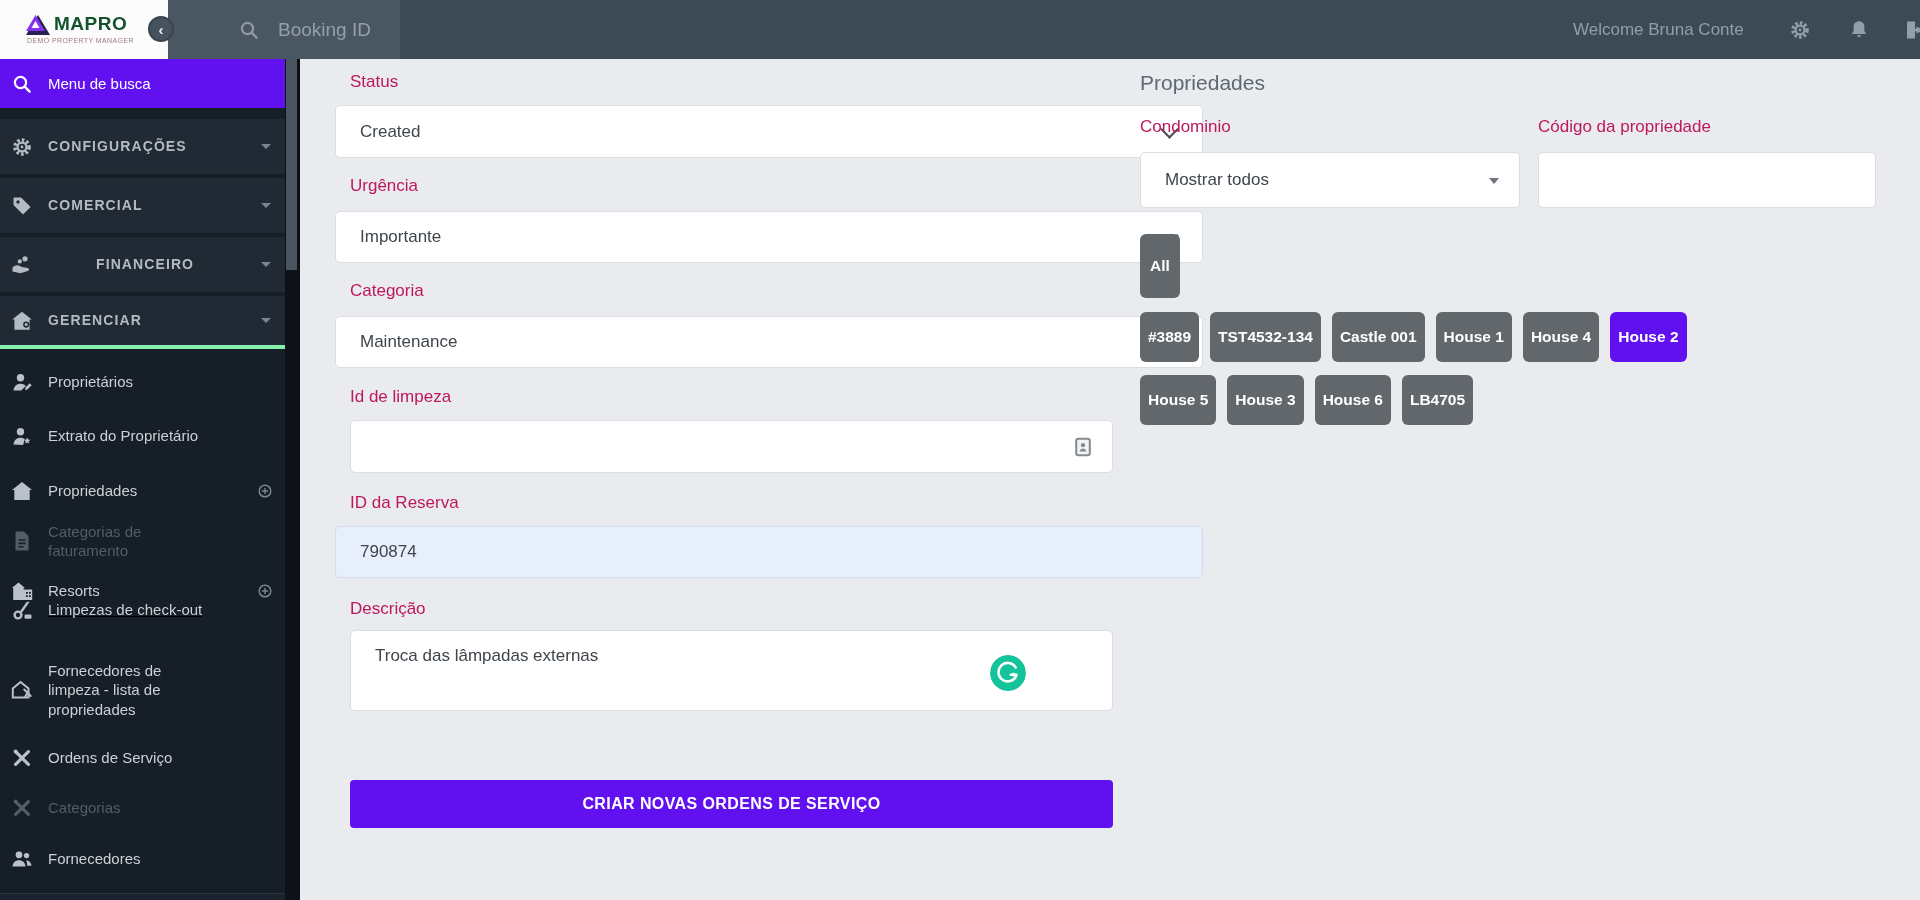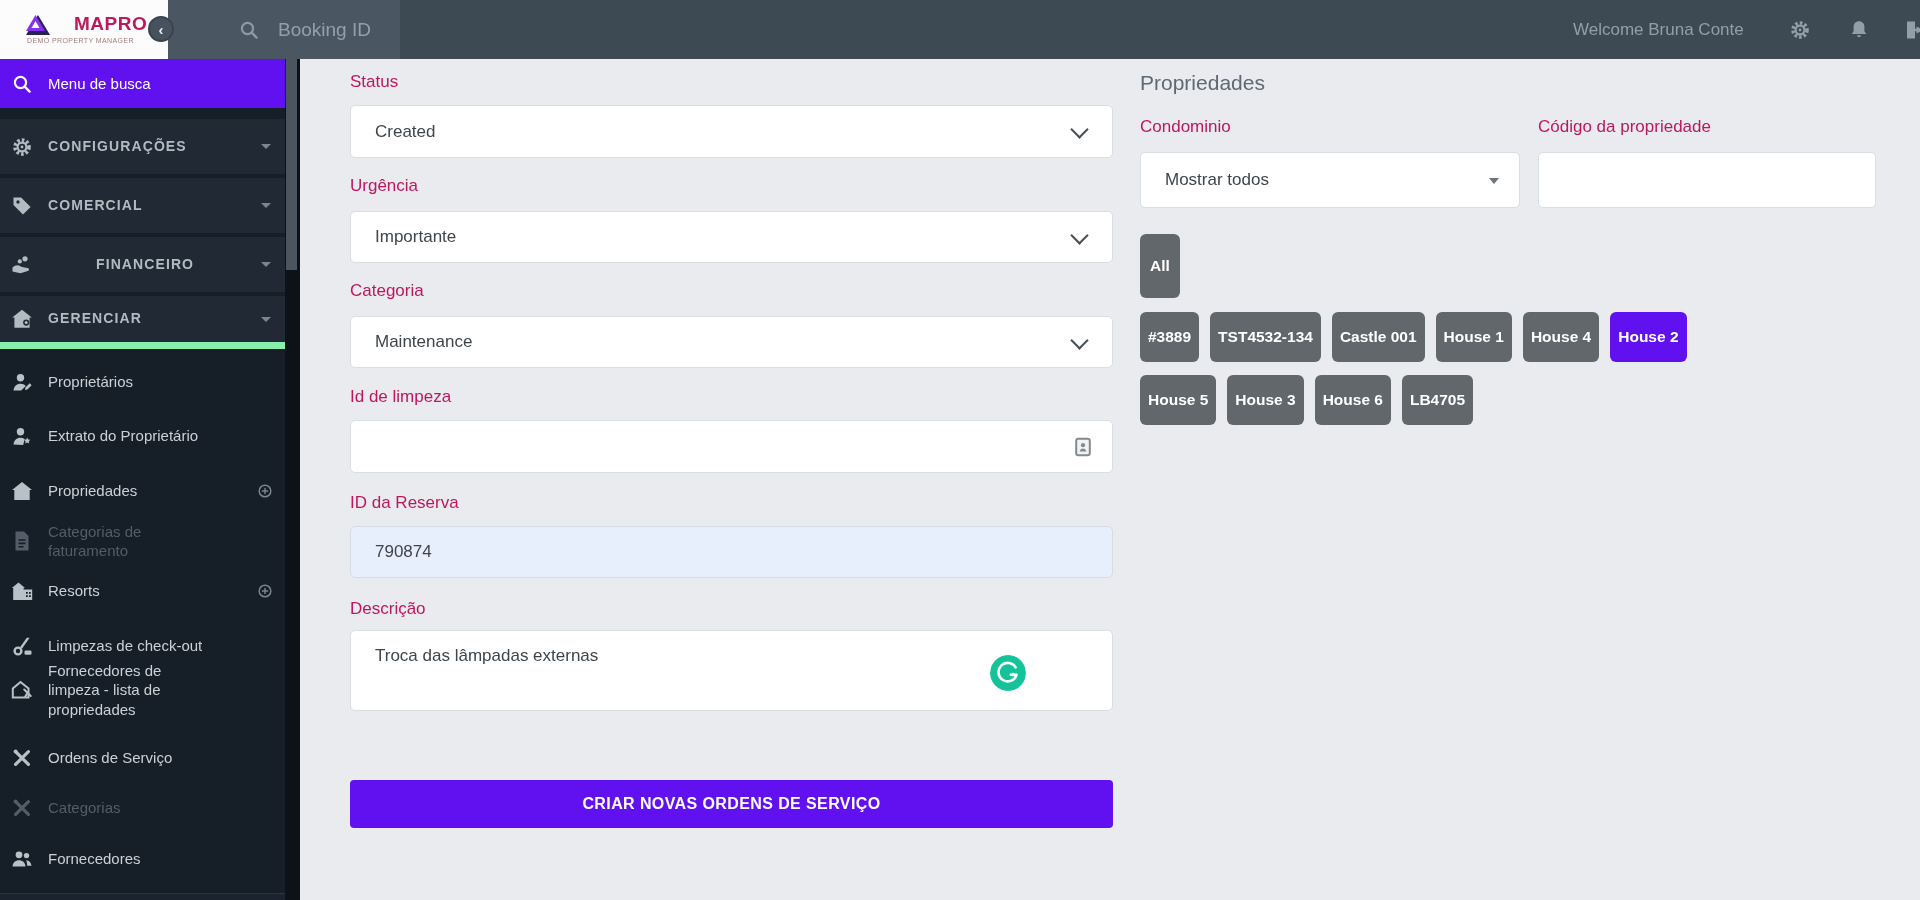--- a/index.html
+++ b/index.html
@@ -2,21 +2,21 @@
 <html><head>
 <meta charset="utf-8">
 <style>
   html,body{margin:0;padding:0;background:#e9ebef;font-family:"Liberation Sans","DejaVu Sans",sans-serif;}
   #app{position:relative;width:1920px;height:900px;overflow:hidden;background:#e9ebef;}
 
   
   .topbar{position:absolute;left:0;top:0;width:1920px;height:59px;background:#3d4a54;z-index:5;}
   .logo-box{position:absolute;left:0;top:0;width:168px;height:59px;background:#fcfcfd;}
   .logo-tri{position:absolute;left:26px;top:15px;width:24px;height:20px;}
-  .logo-title{position:absolute;left:54px;top:13px;font-size:19px;font-weight:bold;color:#be185d;letter-spacing:.5px;margin-left:20px;}
+  .logo-title{position:absolute;left:54px;top:13px;font-size:19px;font-weight:bold;color:#14532d;letter-spacing:.5px;}
   .logo-sub{position:absolute;left:27px;top:37px;font-size:7px;color:#a07d7d;letter-spacing:.4px;white-space:nowrap;}
   .collapse-btn{position:absolute;left:148px;top:16px;width:26px;height:26px;border-radius:50%;background:#46535e;border:2px solid #39444f;box-sizing:border-box;color:#e7ebee;font-size:15px;font-weight:bold;display:flex;align-items:center;justify-content:center;z-index:6;cursor:pointer;}
   .search-band{position:absolute;left:168px;top:0;width:232px;height:59px;background:#4a5661;}
   .search-ic{position:absolute;left:70px;top:19px;width:22px;height:22px;color:#8d99a4;}
   .search-input{position:absolute;left:108px;top:14px;width:115px;height:30px;background:transparent;border:none;outline:none;font-size:19px;color:#c4ccd3;font-family:inherit;}
   .search-input::placeholder{color:#93a0ab;opacity:1;}
   .tb-welcome{position:absolute;left:1573px;top:20px;font-size:17px;color:#929fa9;cursor:pointer;}
   .tb-ic{position:absolute;top:19px;width:22px;height:22px;color:#929fa9;cursor:pointer;}
   .tb-gear{left:1789px;}
   .tb-bell{left:1848px;}
@@ -37,41 +37,41 @@
   .active{background:#6111f0;}
   .active .sb-label{color:#ffffff;}
   .active .sb-ic{color:#ffffff;}
   .disabled .sb-label{color:#525d68;}
   .disabled .sb-ic{color:#525d68;}
   .narrow .sb-label{width:140px;}
   .p0{top:0;height:49px;}
   .p1{top:58px;height:57px;}
   .p2{top:117px;height:57px;}
   .p3{top:176px;height:57px;padding-left:48px;}
-  .p4{top:235px;height:55px;border-bottom:7px solid #86efac;}
+  .p4{top:235px;height:55px;border-bottom:4px solid #86efac;}
   .p5{top:296px;height:54px;}
   .p6{top:350px;height:54px;}
   .p7{top:404px;height:56px;}
   .p8{top:460px;height:44px;}
   .p9{top:506px;height:52px;}
-  .p10{top:564px;height:46px;}
+  .p10{top:528px;height:46px;text-decoration:underline;}
   .p11{top:602px;height:58px;}
   .p12{top:672px;height:54px;}
   .p13{top:724px;height:50px;}
   .p14{top:774px;height:52px;text-align:right;}
   .sb-divider{position:absolute;top:834px;left:0;width:285px;height:7px;border-top:1px solid #2b343f;background:#1b242e;}
 
   
   .rail{position:absolute;left:285px;top:59px;width:15px;height:841px;background:#0d1219;z-index:4;}
   .rail-thumb{position:absolute;left:1px;top:0;width:11px;height:211px;background:#4b555f;cursor:pointer;}
 
   
   .content{position:absolute;left:300px;top:59px;width:1620px;height:841px;background:#e9ebef;}
   .flabel{position:absolute;font-size:17px;color:#be185d;}
-  .fld{position:absolute;left:50px;width:763px;background:#fff;border:1px solid #d9dee3;border-radius:5px;font-size:17px;color:#3e454b;display:flex;align-items:center;padding:0 24px;box-sizing:border-box;cursor:pointer;}
+  .fld{position:absolute;left:35px;width:868px;background:#fff;border:1px solid #d9dee3;border-radius:5px;font-size:17px;color:#3e454b;display:flex;align-items:center;padding:0 24px;box-sizing:border-box;cursor:pointer;}
   .vchev{position:absolute;right:26px;top:17px;width:11px;height:11px;border-right:2.2px solid #474e54;border-bottom:2.2px solid #474e54;transform:rotate(45deg);}
   .l-status{left:50px;top:13px;}   .f-status{top:46px;height:53px;}
   .l-urg{left:50px;top:117px;}     .f-urg{top:152px;height:52px;}
   .l-cat{left:50px;top:222px;}     .f-cat{top:257px;height:52px;}
   .l-clean{left:50px;top:328px;}
   .f-clean{position:absolute;left:50px;top:361px;width:763px;height:53px;background:#fff;border:1px solid #d9dee3;border-radius:5px;box-sizing:border-box;}
   .f-clean input{position:absolute;left:0;top:0;width:100%;height:100%;border:none;outline:none;background:transparent;font-size:17px;color:#3e454b;padding:0 54px 0 24px;box-sizing:border-box;font-family:inherit;}
   .contact-ic{position:absolute;right:18px;top:15px;width:22px;height:22px;cursor:pointer;}
   .l-res{left:50px;top:434px;}
   .f-res{top:467px;height:52px;background:#e8effc;border:1px solid #d5dce6;}

